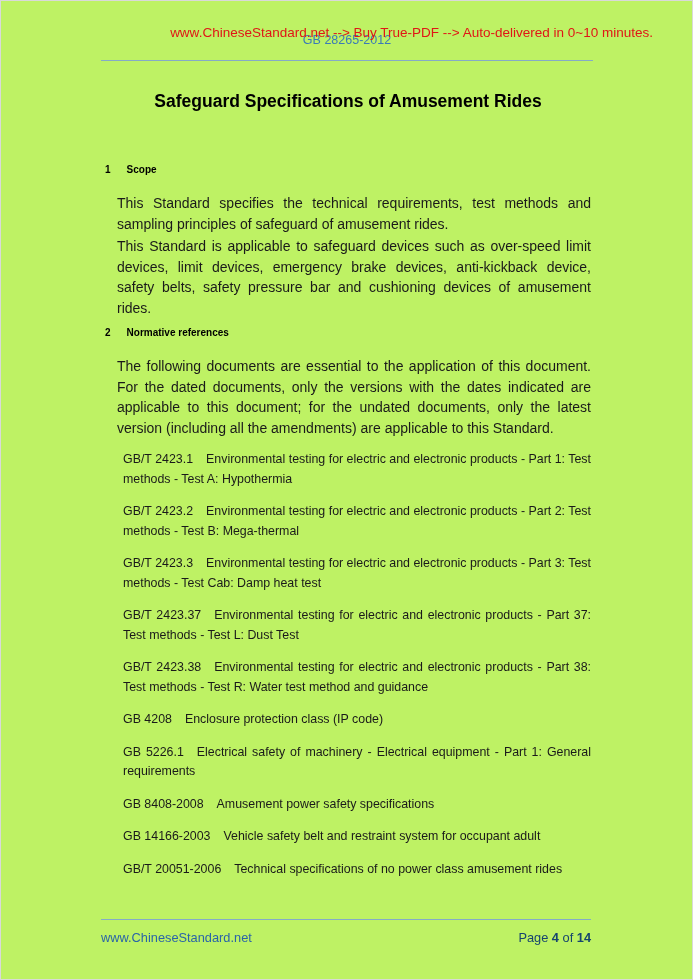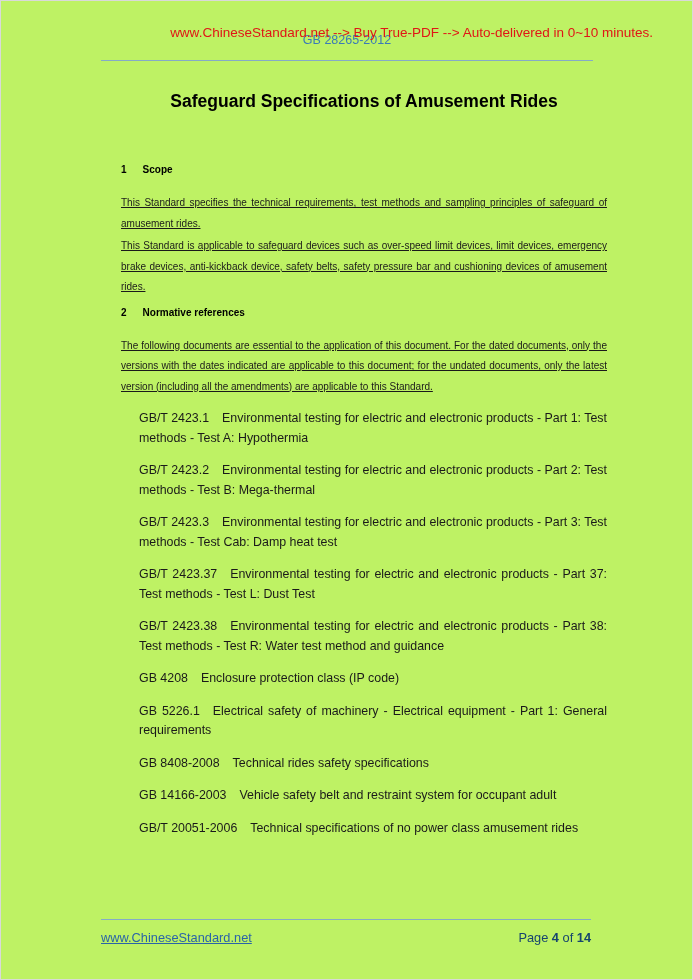--- a/index.html
+++ b/index.html
@@ -22,56 +22,55 @@
     position: absolute; top: 24px; left: -60px; width: 612px;
     text-align: right; color: #e01616; font-size: 13.5px; z-index: 2;
     white-space: nowrap;
   }
   .doc-code {
     position: absolute; top: 32px; left: 0; width: 100%;
     text-align: center; color: #3a7ab8; font-size: 12.5px; z-index: 1;
   }
 
   
-  .content { position: absolute; top: 74px; left: 120px; width: 486px; }
+  .content { position: absolute; top: 74px; left: 104px; width: 486px; }
   .title {
     margin: 16px 0 0 0;
     text-align: center;
     font-size: 17.5px; font-weight: bold; color: #000;
   }
   .section-heading {
     margin: 52px 0 0 0;
     font-size: 10px; font-weight: bold; color: #000;
   }
   .section-heading .sec-num { display: inline-block; margin-right: 16px; }
   .para {
-    margin: 18px 0 0 0;
-    font-size: 10px; line-height: 20.5px;
+    margin: 18px 0 0 12px;
+    font-size: 14px; line-height: 20.5px;
     text-align: justify;
-    text-decoration: underline;
   }
   .para + .para { margin-top: 2px; }
   .section-heading.second { margin-top: 9px; }
   .refs { margin: 12px 0 0 18px; }
   .ref {
     margin: 0 0 13px 0;
     font-size: 12.4px; line-height: 19.5px;
     text-align: justify;
   }
   .ref-code { margin-right: 13px; white-space: nowrap; }
 
   
   .footer {
     position: absolute; left: 100px; right: 101px; bottom: 34px;
     border-top: 1px solid #85abc7;
     padding-top: 10px;
     display: flex; justify-content: space-between; align-items: baseline;
     font-size: 12.8px;
   }
-  .footer-link { color: #2a64a8; text-decoration: underline; cursor: pointer; }
+  .footer-link { color: #2a64a8; cursor: pointer; }
   .page-label { color: #17456e; }
   .page-label .pg-bold { font-weight: bold; }
 </style>
 </head>
 <body>
 
 <div class="page">
 
   <div class="header">
     <div class="doc-code">GB 28265-2012</div>
@@ -94,21 +93,21 @@
     <p class="para">The following documents are essential to the application of this document. For the dated documents, only the versions with the dates indicated are applicable to this document; for the undated documents, only the latest version (including all the amendments) are applicable to this Standard.</p>
 
     <div class="refs">
       <p class="ref"><span class="ref-code">GB/T 2423.1</span><span class="ref-text">Environmental testing for electric and electronic products - Part 1: Test methods - Test A: Hypothermia</span></p>
       <p class="ref"><span class="ref-code">GB/T 2423.2</span><span class="ref-text">Environmental testing for electric and electronic products - Part 2: Test methods - Test B: Mega-thermal</span></p>
       <p class="ref"><span class="ref-code">GB/T 2423.3</span><span class="ref-text">Environmental testing for electric and electronic products - Part 3: Test methods - Test Cab: Damp heat test</span></p>
       <p class="ref"><span class="ref-code">GB/T 2423.37</span><span class="ref-text">Environmental testing for electric and electronic products - Part 37: Test methods - Test L: Dust Test</span></p>
       <p class="ref"><span class="ref-code">GB/T 2423.38</span><span class="ref-text">Environmental testing for electric and electronic products - Part 38: Test methods - Test R: Water test method and guidance</span></p>
       <p class="ref"><span class="ref-code">GB 4208</span><span class="ref-text">Enclosure protection class (IP code)</span></p>
       <p class="ref"><span class="ref-code">GB 5226.1</span><span class="ref-text">Electrical safety of machinery - Electrical equipment - Part 1: General requirements</span></p>
-      <p class="ref"><span class="ref-code">GB 8408-2008</span><span class="ref-text">Technical rides safety specifications</span></p>
+      <p class="ref"><span class="ref-code">GB 8408-2008</span><span class="ref-text">Amusement power safety specifications</span></p>
       <p class="ref"><span class="ref-code">GB 14166-2003</span><span class="ref-text">Vehicle safety belt and restraint system for occupant adult</span></p>
       <p class="ref"><span class="ref-code">GB/T 20051-2006</span><span class="ref-text">Technical specifications of no power class amusement rides</span></p>
     </div>
   </div>
 
   <div class="footer">
     <span class="footer-link">www.ChineseStandard.net</span>
     <span class="page-label"><span>Page</span> <span class="pg-bold">4</span> <span>of</span> <span class="pg-bold">14</span></span>
   </div>
 

